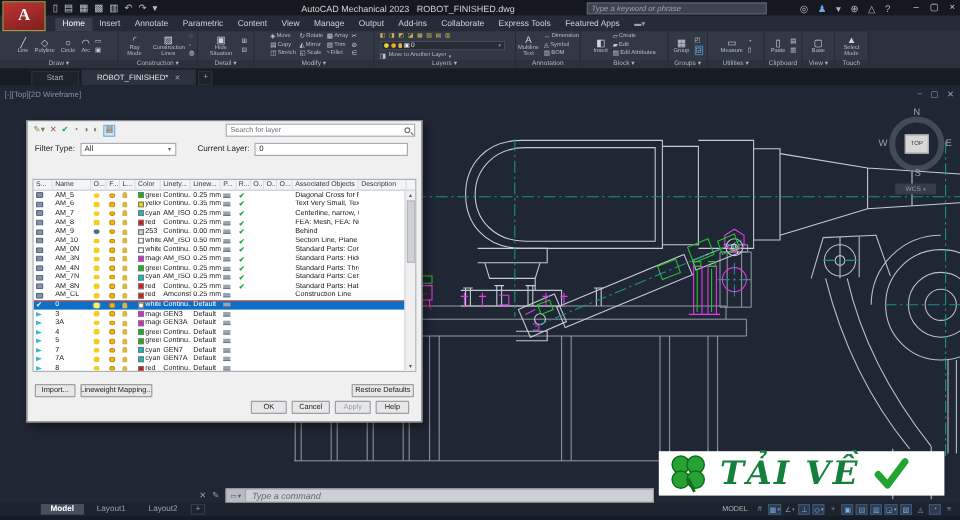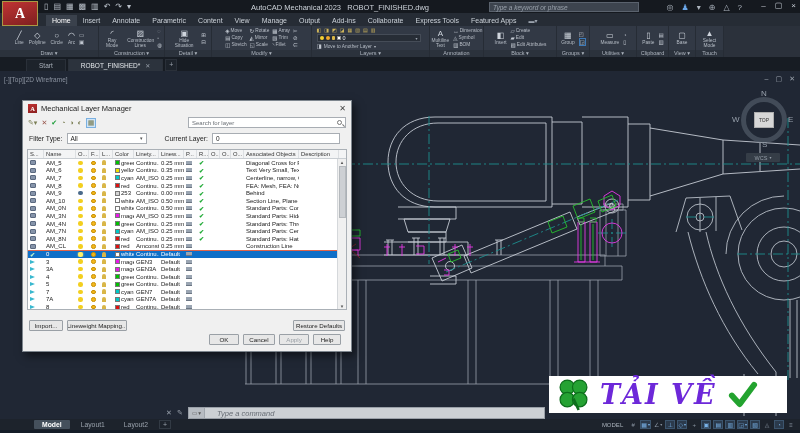--- a/index.html
+++ b/index.html
@@ -133,29 +133,29 @@
   .b-restore { left:270px; top:219px; width:52px; }
   .b-ok { left:186px; top:233px; width:30px; }
   .b-cancel { left:220px; top:233px; width:32px; }
   .b-apply { left:256px; top:233px; width:30px; }
   .b-help { left:290px; top:233px; width:28px; }
 
   
   .badge { position:absolute; left:549px; top:305px; width:238px; height:37px; background:#ffffff;
     display:flex; align-items:center; padding:0 8px; gap:10px; z-index:4; }
   .badge-text { font-family:"DejaVu Serif", serif; font-style:italic; font-weight:bold; font-size:27px;
-    color:#6d28d9; letter-spacing:2px; line-height:30px; }
+    color:#15803d; letter-spacing:2px; line-height:30px; }
 
   
   .cmdicons { position:absolute; left:166px; top:338px; display:flex; gap:5px; color:#98a0ab; font-size:7px; z-index:2; }
   .cmdfield { position:absolute; left:188px; top:336px; width:357px; height:12px; background:#ccd0d4;
     border:1px solid #9aa0a8; display:flex; align-items:center; z-index:2; }
   .cmdchip { width:16px; height:100%; background:#b7bcc2; color:#555; font-size:5.5px;
     display:flex; align-items:center; justify-content:center; gap:1px; border-right:1px solid #a0a6ad; }
-  .cmdtext { font-size:7.5px; font-style:italic; color:#666c74; padding-left:12px; }
+  .cmdtext { font-size:7.5px; font-style:italic; color:#666c74; padding-left:5px; }
   .bottombar { position:absolute; left:0; right:0; top:348px; height:11px; background:#1d232c;
     display:flex; align-items:center; z-index:3; }
   .ltabs { display:flex; align-items:center; gap:3px; margin-left:34px; }
   .ltab { font-size:6.8px; color:#9aa2ac; padding:1px 8px; border-radius:1px; }
   .ltab.active { background:#45505c; color:#fff; font-weight:bold; }
   .lplus { font-size:7px; color:#9aa2ac; border:1px solid #323a44; padding:0 3px; }
   .statusicons { margin-left:auto; display:flex; align-items:center; gap:2px; padding-right:4px; }
   .model-label { font-size:6px; color:#aab2bb; margin-right:3px; }
   .sico { min-width:10px; height:9px; display:flex; align-items:center; justify-content:center;
     font-size:6px; color:#8893a0; border:1px solid transparent; }
@@ -613,25 +613,20 @@
       <div class="cdir" style="left:53px;top:24px;">E</div>
       <div class="cdir" style="left:27px;top:49px;">S</div>
       <div class="cube">TOP</div>
     </div>
     <div class="wcs">
       <span>WCS</span>
       <span style="font-size:4px;">▾</span>
     </div>
 
     <div class="dialog">
-      <div class="dlg-title">
-        <span class="dlg-a">A</span>
-        <span>Mechanical Layer Manager</span>
-        <span class="dlg-x">✕</span>
-      </div>
       <div class="dlg-toolbar">
         <span id="dlgTools" style="display:flex;gap:4px;align-items:center;">
             <span class="dt-ico ">✎▾</span>
             <span class="dt-ico red">✕</span>
             <span class="dt-ico grn">✔</span>
             <span class="dt-ico ">◔</span>
             <span class="dt-ico ">◑</span>
             <span class="dt-ico ">◐</span>
             <span class="dt-ico sel">▦</span>
           </span>

